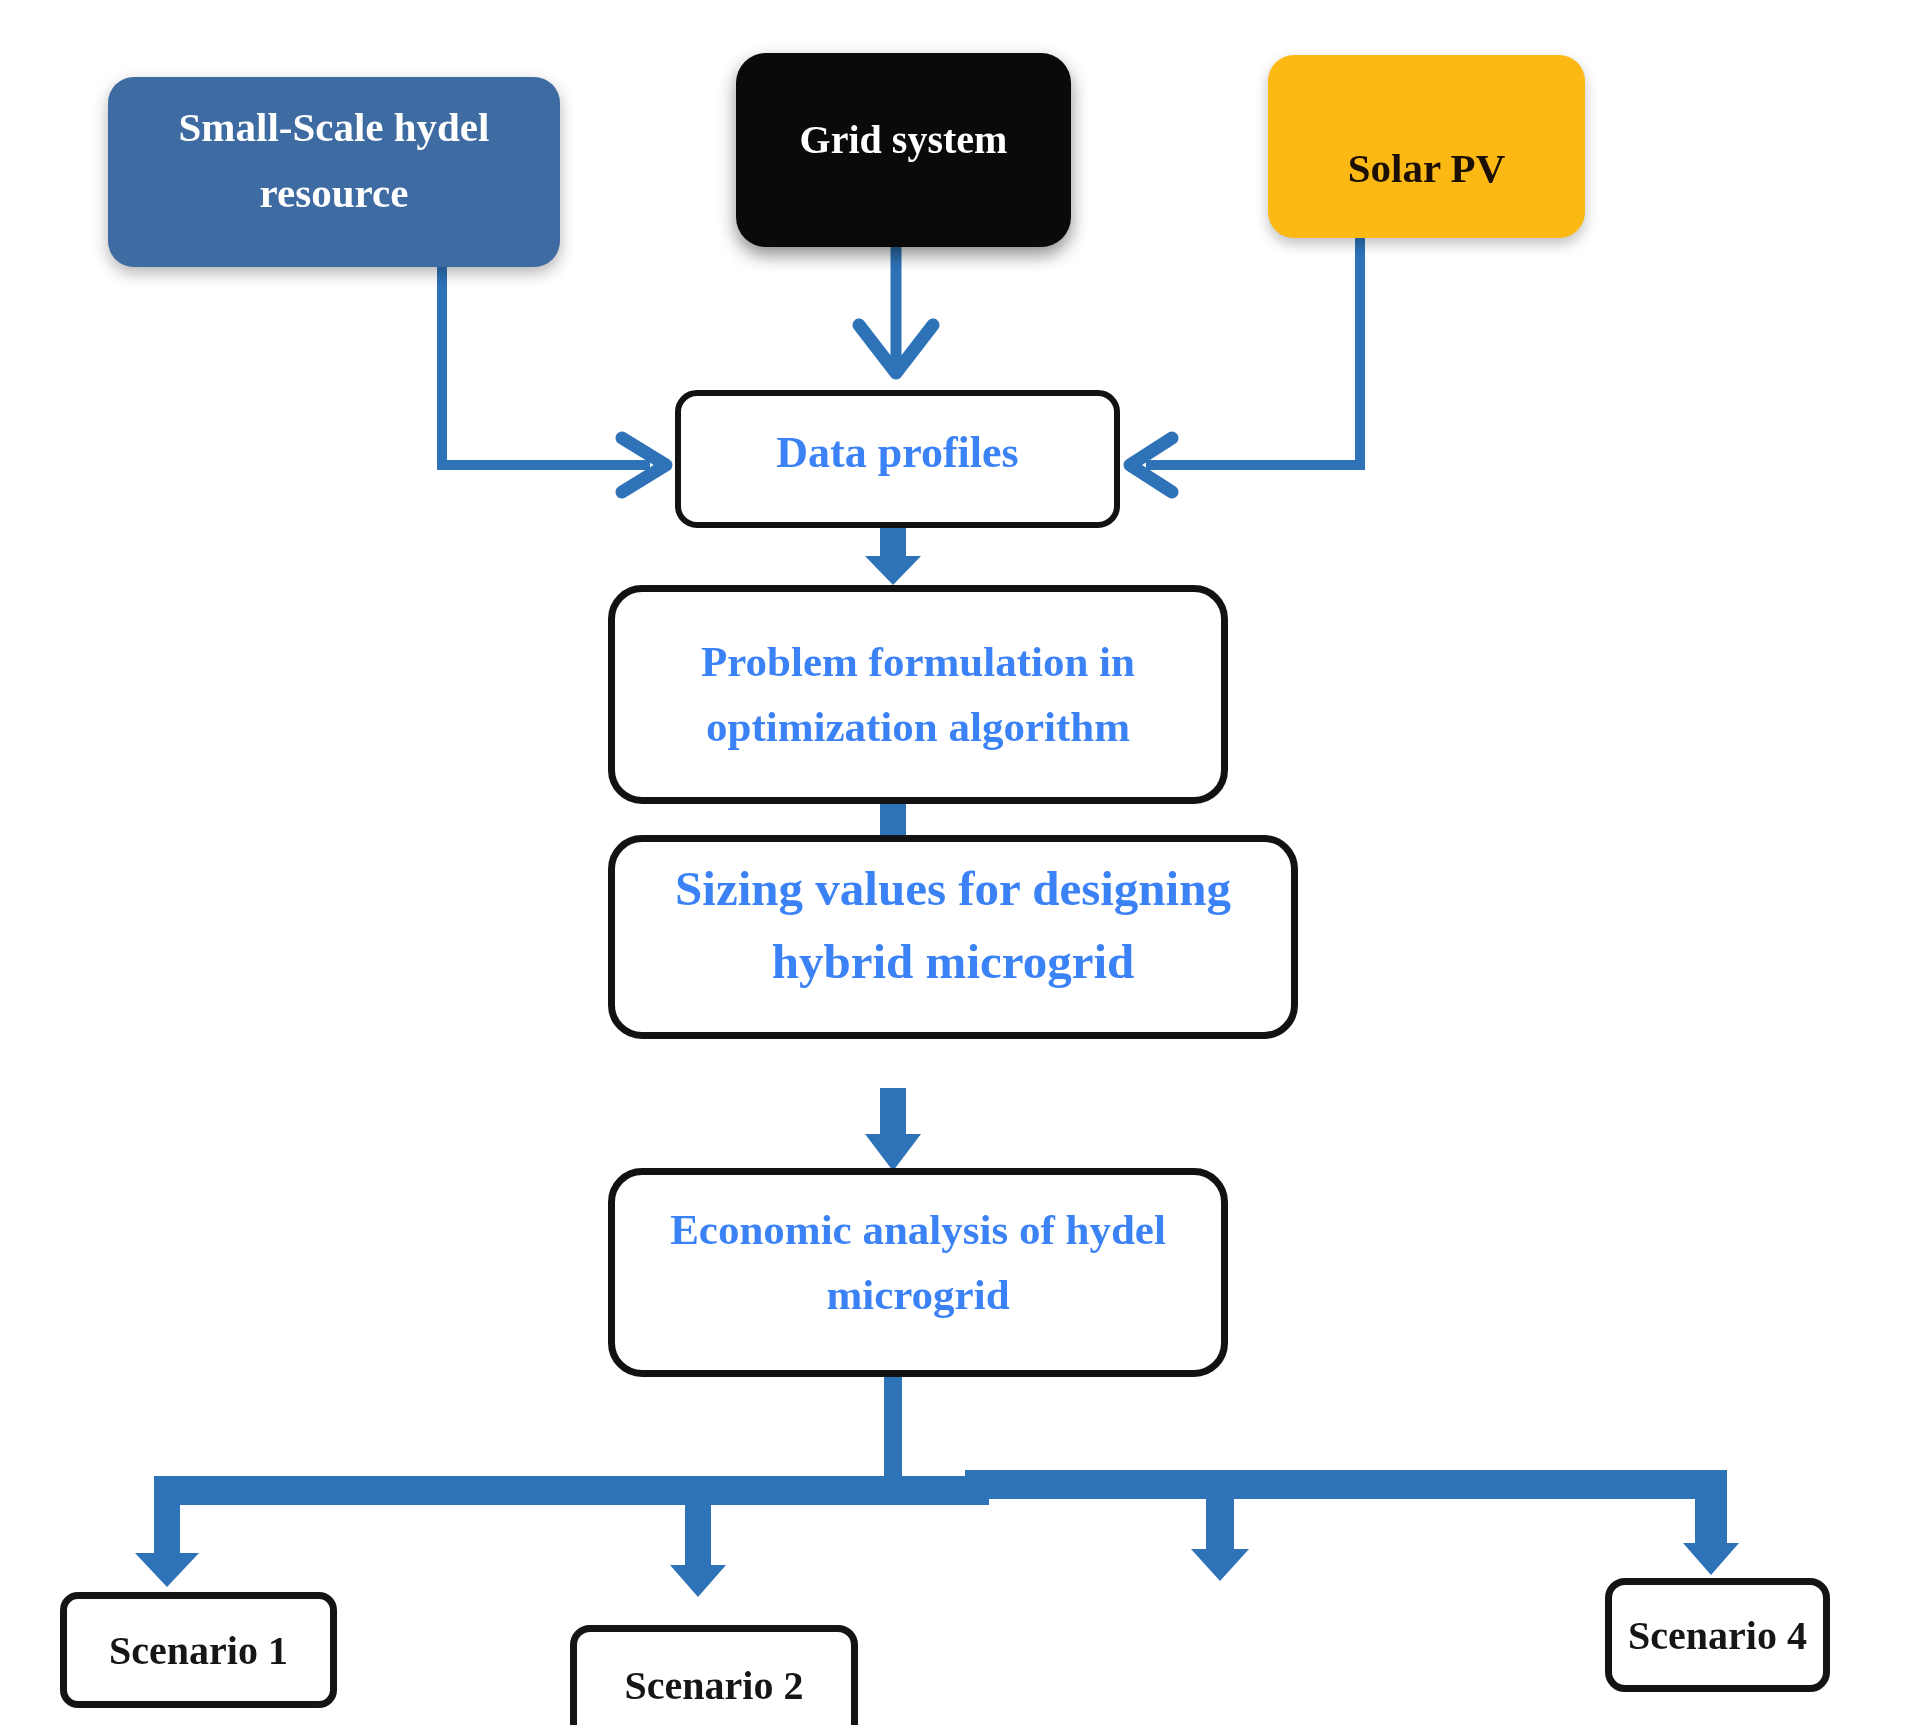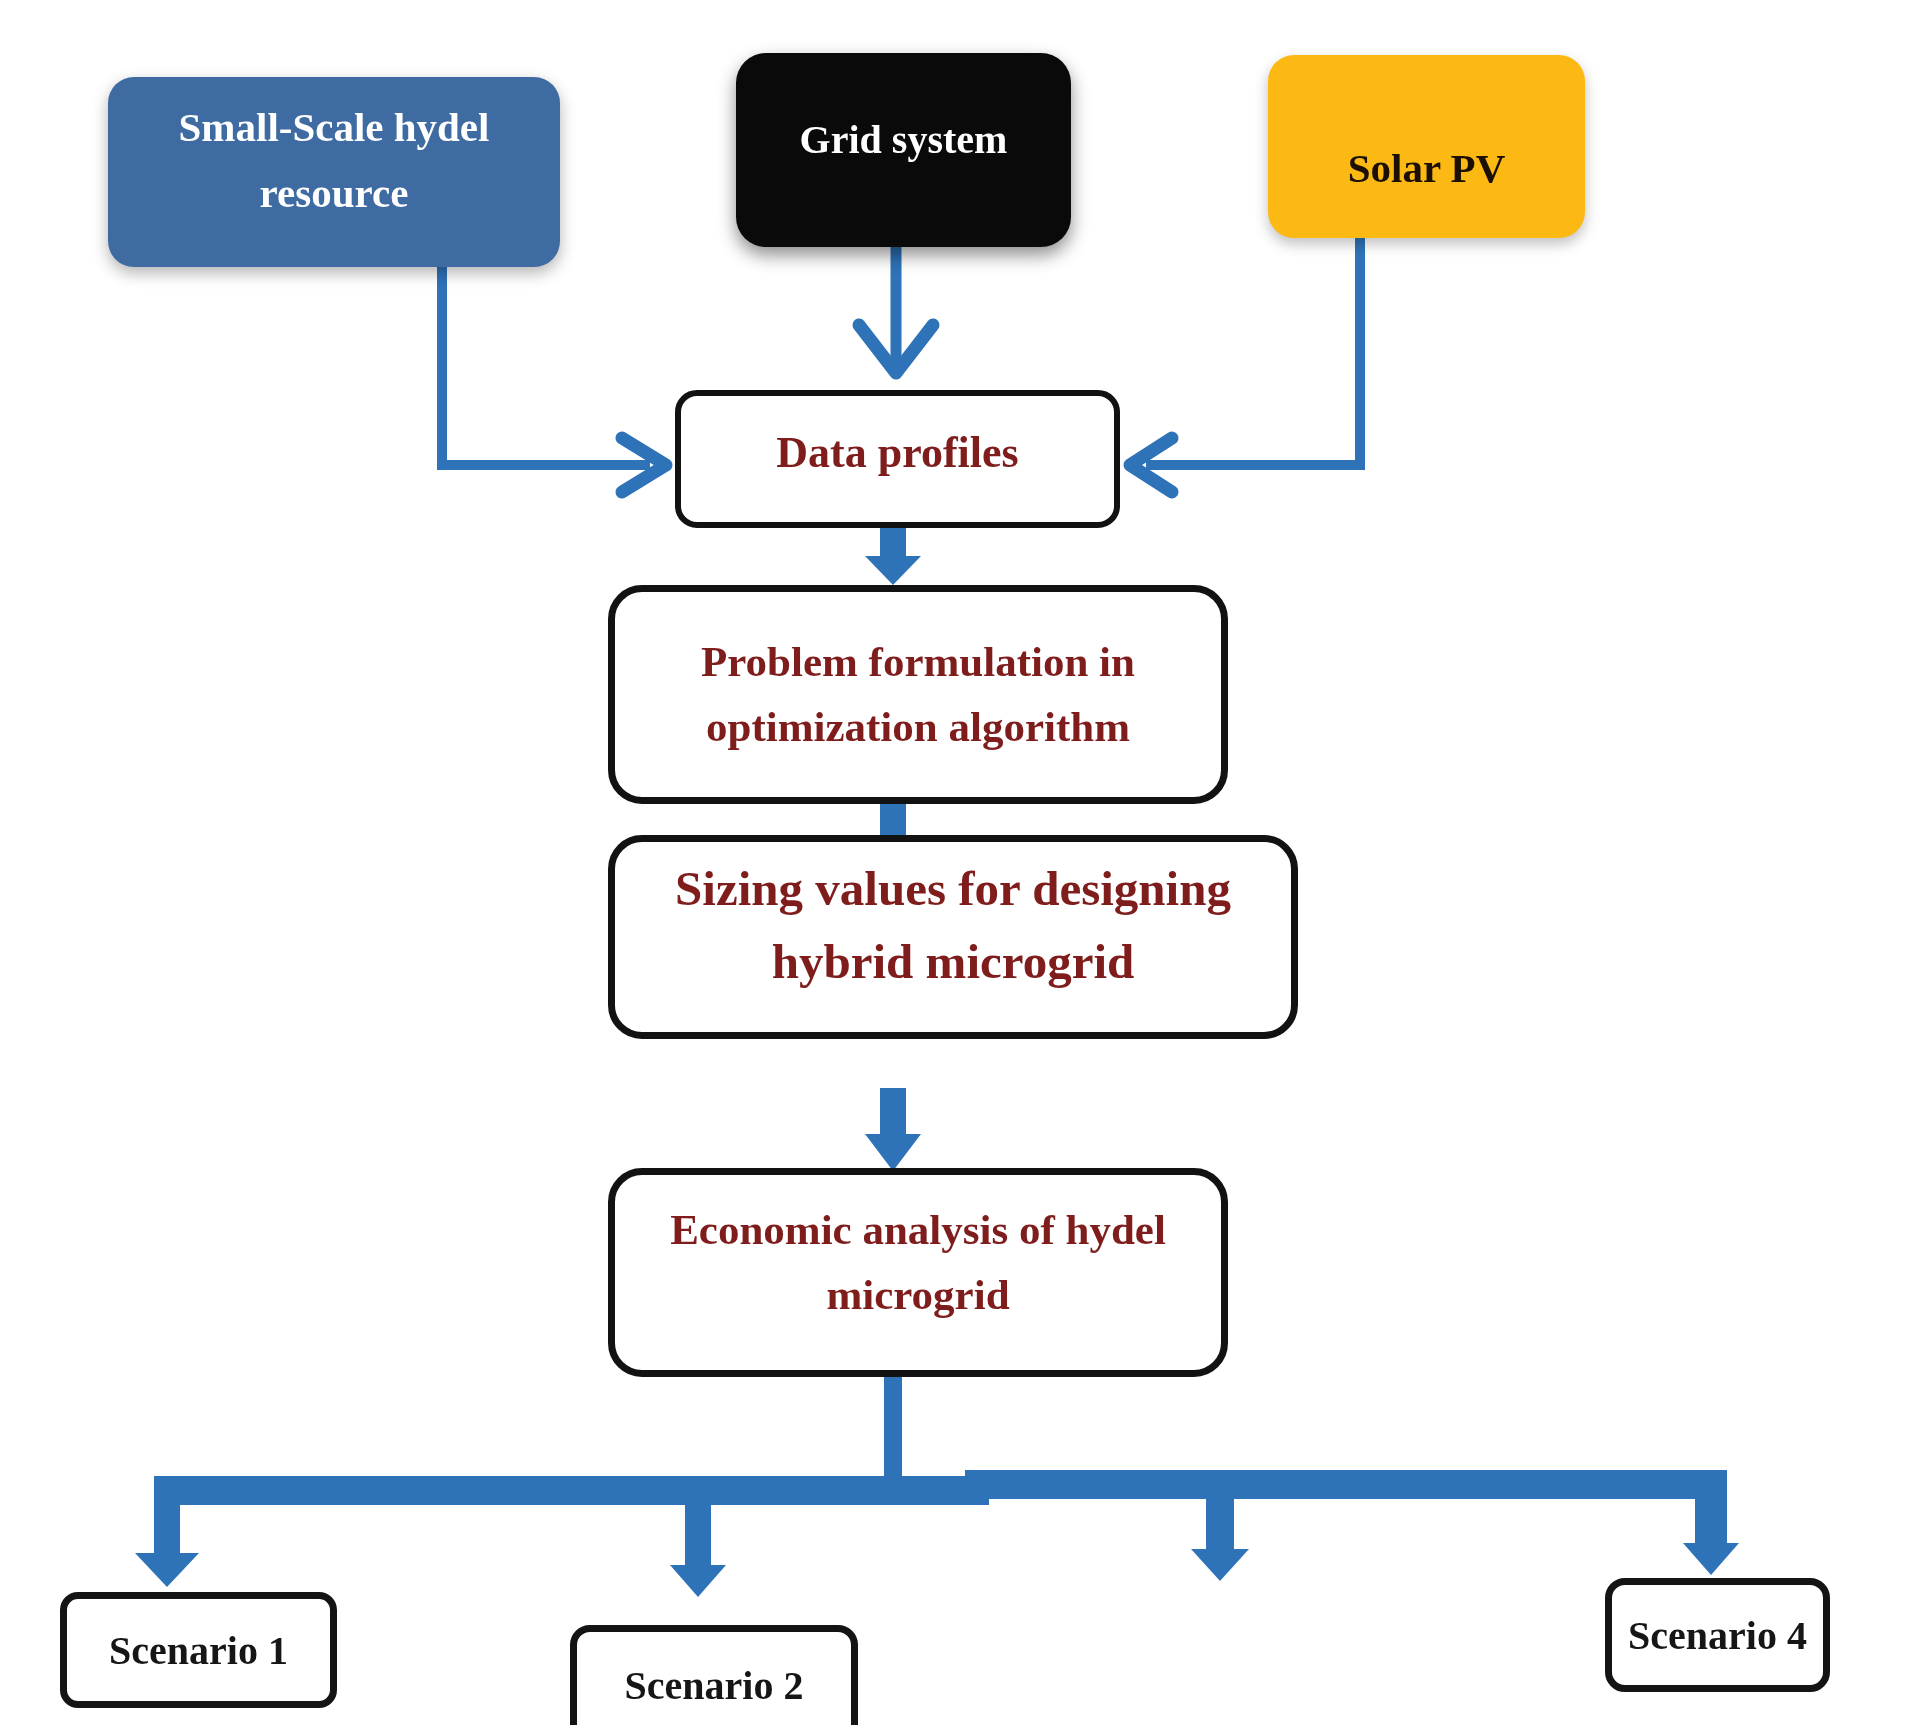--- a/index.html
+++ b/index.html
@@ -60,21 +60,21 @@
     color: #1b1003;
     font-size: 41px;
     padding-bottom: 46px;
     box-shadow: 0 6px 14px rgba(0,0,0,0.25);
     justify-content: flex-end;
   }
   
   .process {
     background: #ffffff;
     border: 7px solid #121212;
-    color: #7f1d1d;
+    color: #3b82f6;
   }
   .node-data-profiles {
     left: 675px; top: 365px; width: 445px; height: 138px;
     border-width: 6px;
     border-radius: 22px;
     font-size: 44px;
     padding-bottom: 14px;
   }
   .node-problem {
     left: 608px; top: 560px; width: 620px; height: 219px;

